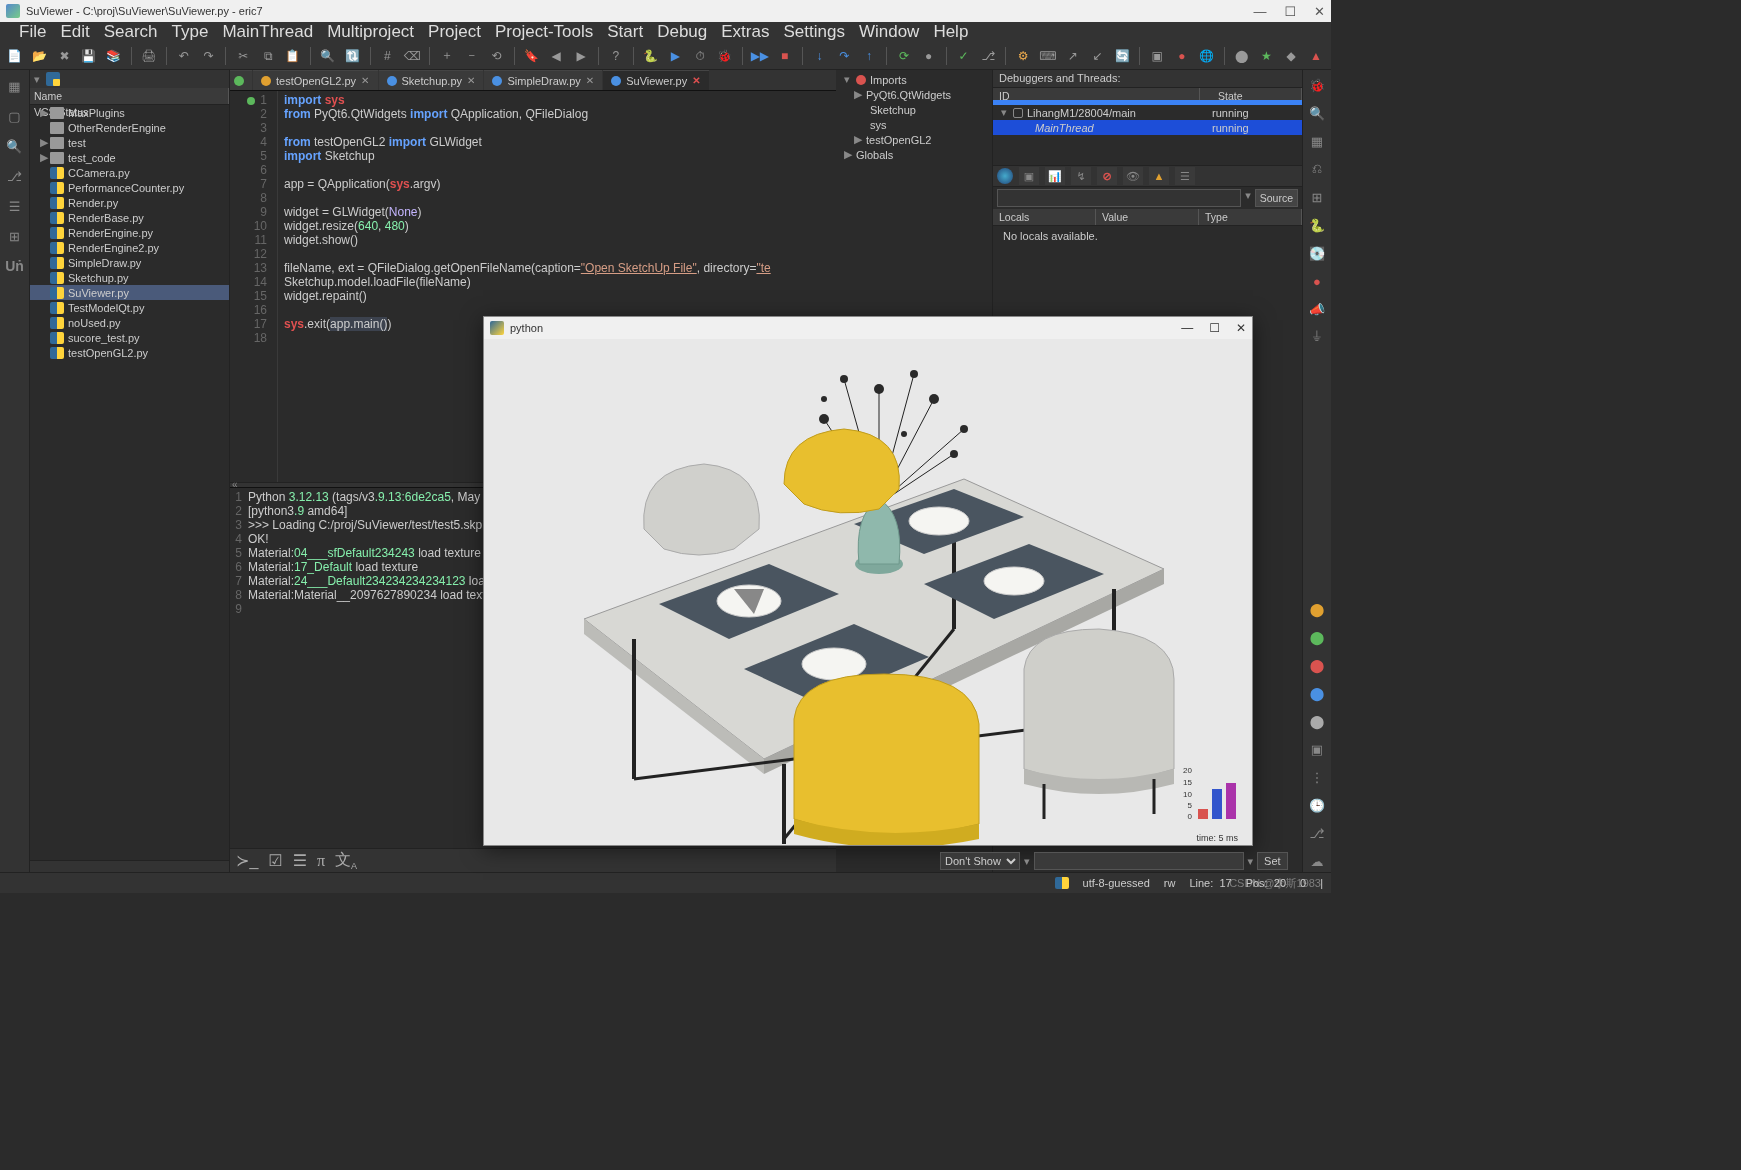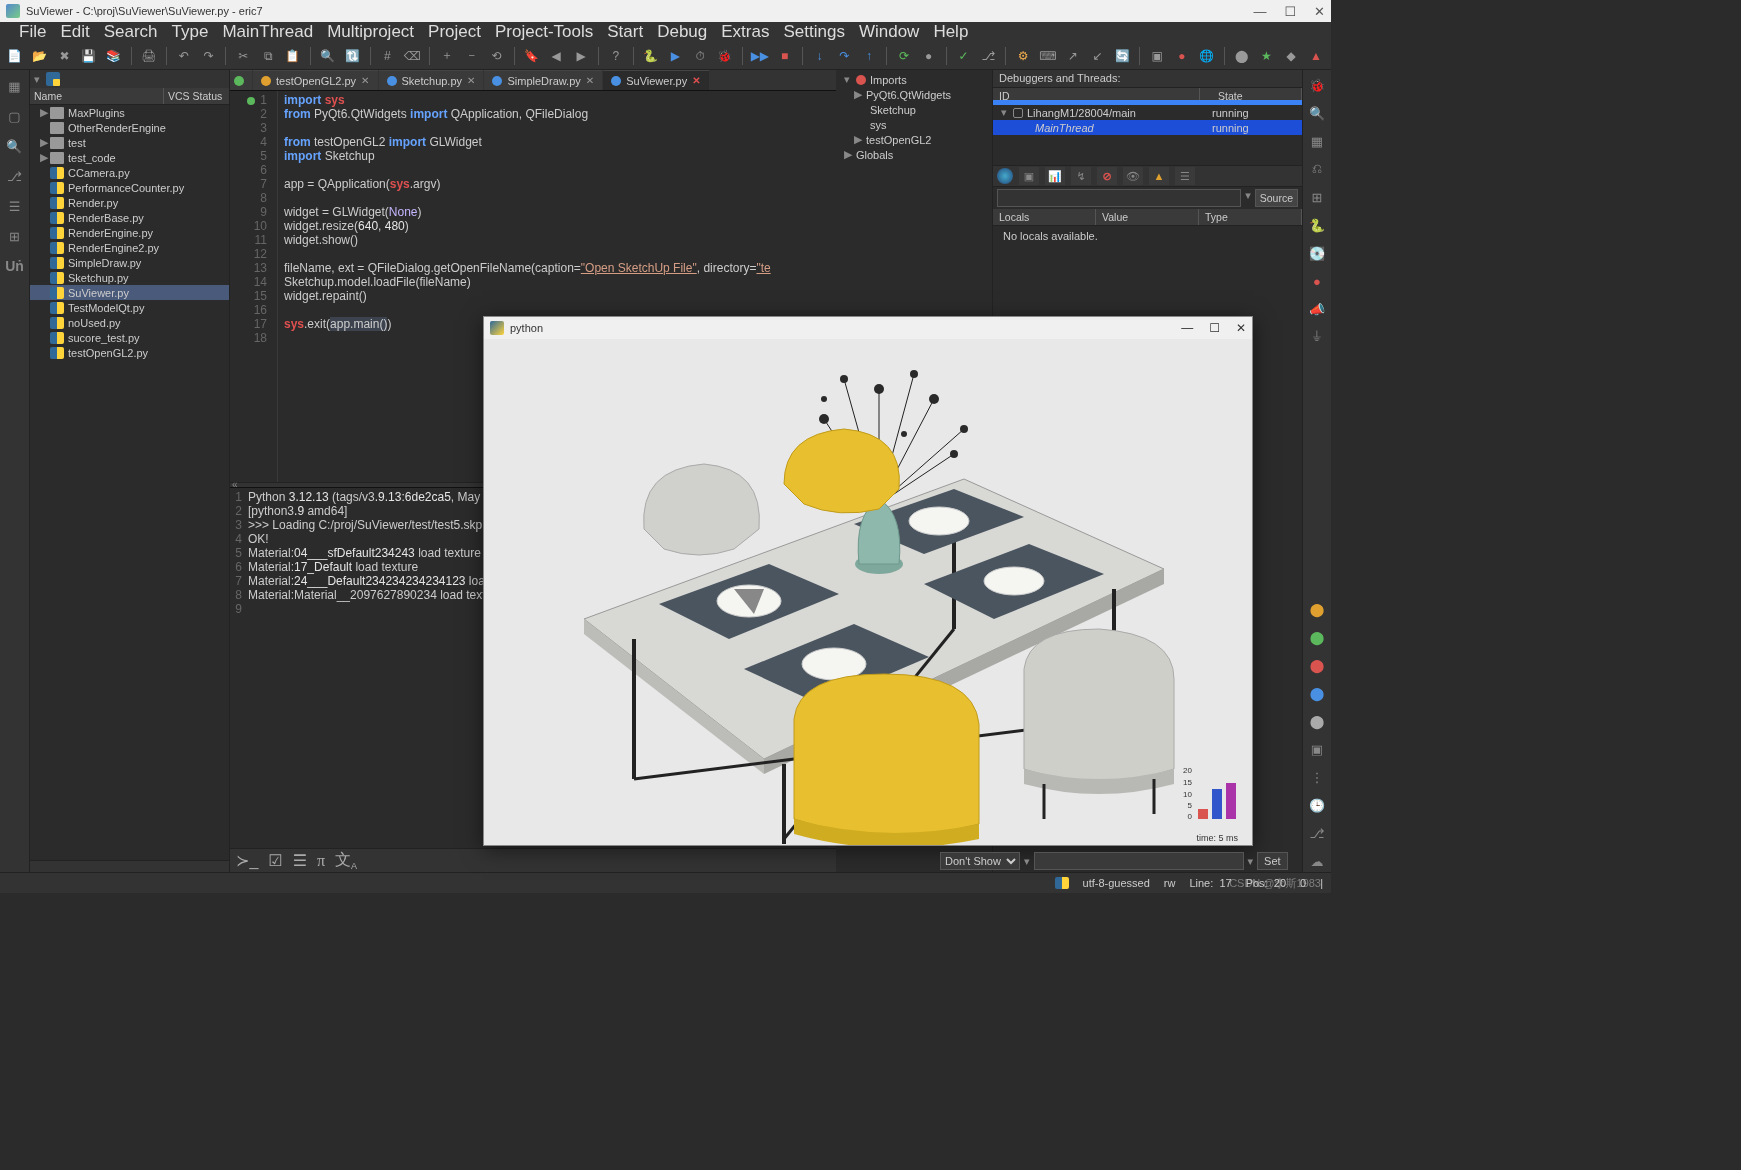--- a/index.html
+++ b/index.html
@@ -31,21 +31,21 @@
 
 .left-vtool { width: 30px; background: #333; border-right: 1px solid #222; display: flex; flex-direction: column; align-items: center; padding-top: 4px; gap: 6px; }
 .left-vtool .vbtn { width: 24px; height: 24px; display: flex; align-items: center; justify-content: center; color: #888; font-size: 13px; }
 .left-vtool .vbtn.uni { font-weight: bold; font-size: 14px; color: #888; }
 
 
 .filetree { width: 200px; background: #2b2b2b; border-right: 1px solid #222; display: flex; flex-direction: column; }
 .filetree .ft-header { height: 18px; background: #333; display: flex; align-items: center; padding: 0 4px; gap: 6px; }
 .filetree .ft-header .pyicon { width: 14px; height: 14px; background: #306998; border-radius: 2px; position: relative; }
 .filetree .ft-header .pyicon::after { content:""; position:absolute; right:0; bottom:0; width:7px; height:7px; background:#ffd43b; border-radius:1px; }
-.filetree .cols { height: 17px; background: #3a3a3a; display: flex; border-bottom: 1px solid #222; }
+.filetree .cols { height: 17px; background: #3a3a3a; display: flex; border-bottom: 1px solid #222; flex-direction: column; }
 .filetree .cols div { padding: 2px 4px; font-size: 10.5px; color: #ccc; }
 .filetree .cols .c1 { flex: 1; border-right: 1px solid #555; }
 .filetree .cols .c2 { width: 65px; }
 .filetree .items { flex: 1; overflow: hidden; }
 .filetree .item { height: 15px; display: flex; align-items: center; padding-left: 10px; font-size: 11px; color: #ccc; }
 .filetree .item .arrow { width: 10px; color: #888; }
 .filetree .item .ficon { width: 14px; height: 12px; margin-right: 4px; position: relative; }
 .filetree .item .ficon.folder { background: #999; border-radius: 1px; }
 .filetree .item .ficon.pyfile { background: linear-gradient(90deg,#306998 50%,#ffd43b 50%); border-radius: 2px; }
 .filetree .item.selected { background: #4a5a7a; }
@@ -63,21 +63,21 @@
 .tab .close { color: #999; font-size: 10px; }
 .tab .close.red { color: #e05050; }
 
 
 .editor { flex: 1; display: flex; background: #2b2b2b; font-family: Consolas, monospace; font-size: 12px; position: relative; min-height: 0; }
 .gutter { width: 48px; background: #2b2b2b; color: #666; text-align: right; padding: 2px 10px 0 0; line-height: 14px; border-right: 1px solid #3a3a3a; }
 .gutter .mark { display:inline-block; width:8px; height:8px; border-radius:50%; background:#5cb85c; margin-right:2px; vertical-align:middle;}
 .code { flex: 1; padding: 2px 6px; line-height: 14px; white-space: pre; color: #ccc; overflow: hidden; }
 .kw { color: #66a3ff; font-weight: bold; }
 .str { color: #d69d85; text-decoration: underline; }
-.num { color: #e5e5e5; }
+.num { color: #86efac; }
 .bi { color: #c4b5fd; }
 .red { color: #e05050; font-weight: bold; }
 .hl { background: rgba(100,120,160,0.3); }
 
 
 .hsplit { height: 6px; background: #333; border-top: 1px solid #222; border-bottom: 1px solid #111; position:relative; }
 .hsplit::before { content:"«"; position:absolute; left:2px; top:-4px; color:#888; font-size:10px;}
 
 
 .console { height: 360px; background: #2b2b2b; font-family: Consolas, monospace; font-size: 12px; display: flex; }

